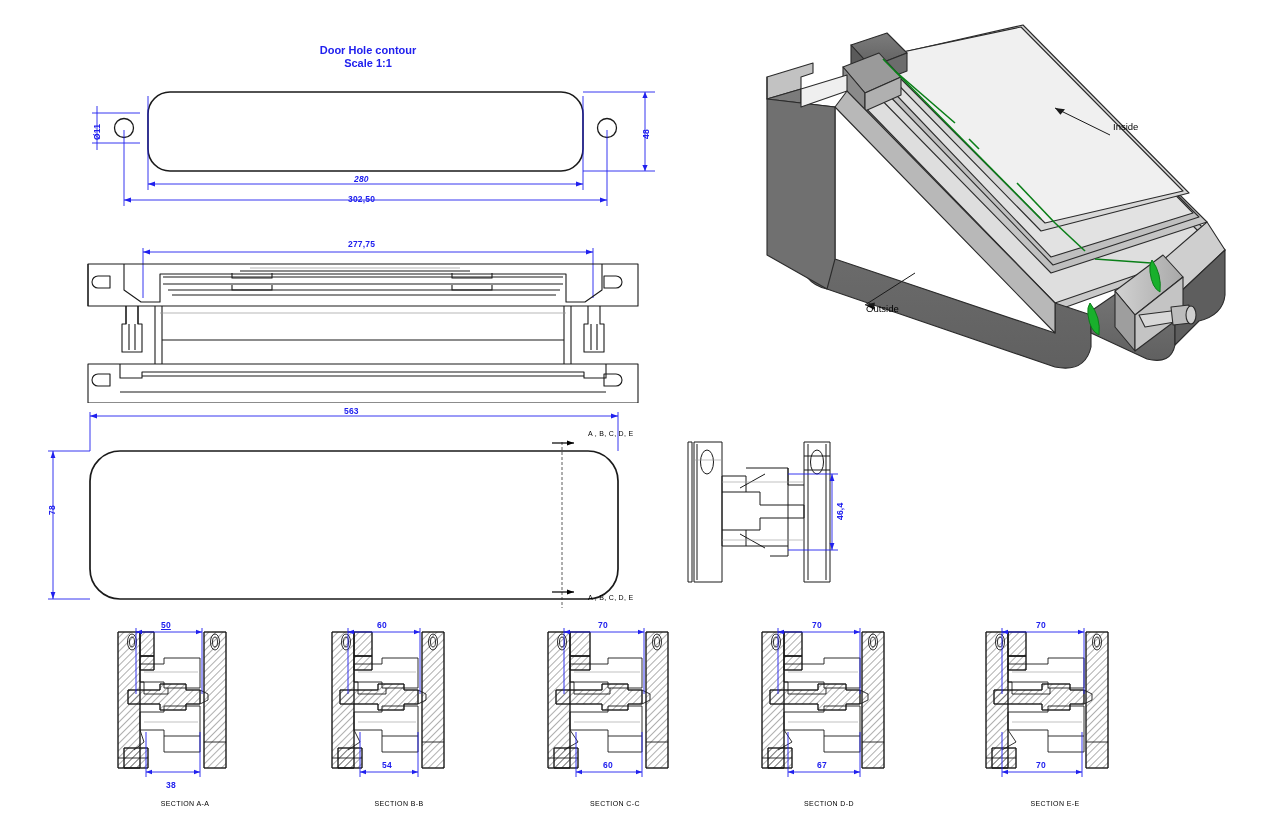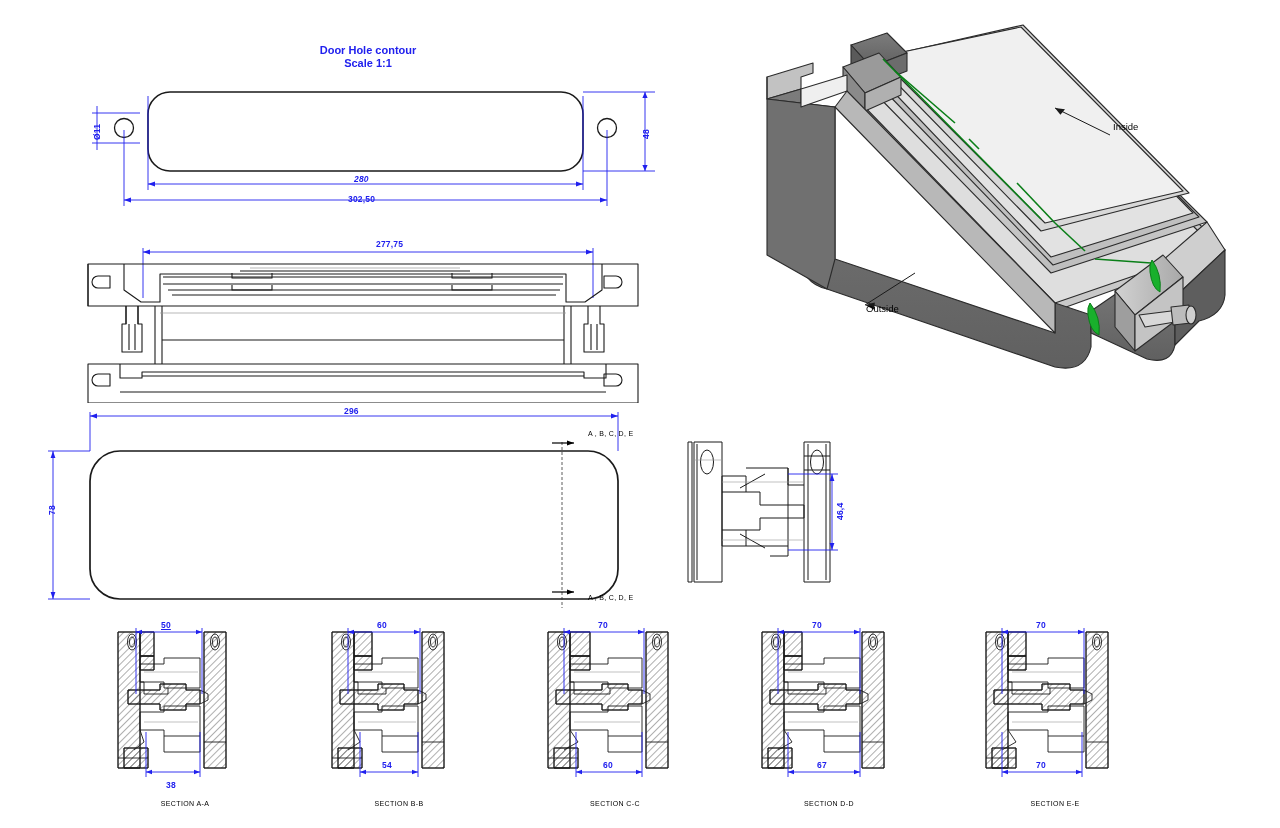--- a/index.html
+++ b/index.html
@@ -133,21 +133,21 @@
       <path d="M616 48 a6 6 0 0 1 0 12 L604 60 L604 48 Z"></path>
       <path d="M98 146 a6 6 0 0 0 0 12 L110 158 L110 146 Z"></path>
       <path d="M616 146 a6 6 0 0 1 0 12 L604 158 L604 146 Z"></path>
     </g>
     <g fill="none" stroke="#999" stroke-width="0.7">
       <path d="M160 85 L566 85"></path>
       <path d="M250 40 L460 40"></path>
     </g>
   </svg>
 
-  <div class="dim" style="left:348px;top:239px;margin-left:28px;">277,75</div>
+  <div class="dim" style="left:348px;top:239px;">277,75</div>
 
   <svg class="abs" style="left:0px;top:400px;" width="700" height="215" viewBox="0 0 700 215">
     <g fill="none" stroke="#1a1a1a" stroke-width="1.7" stroke-linejoin="round">
       <rect x="90" y="51" width="528" height="148" rx="30" ry="30"></rect>
     </g>
     <g stroke="#2020ee" stroke-width="0.9" fill="none">
 
       <line x1="90" y1="51" x2="90" y2="12"></line>
       <line x1="618" y1="51" x2="618" y2="12"></line>
       <line x1="90" y1="16" x2="618" y2="16"></line>
@@ -165,21 +165,21 @@
       <line x1="562" y1="42" x2="562" y2="208"></line>
     </g>
     <g stroke="#000" stroke-width="1.2" fill="none">
       <line x1="552" y1="43" x2="574" y2="43"></line>
       <path d="M574 43 l-7 -2.6 v5.2 z" fill="#000" stroke="none"></path>
       <line x1="552" y1="192" x2="574" y2="192"></line>
       <path d="M574 192 l-7 -2.6 v5.2 z" fill="#000" stroke="none"></path>
     </g>
   </svg>
 
-  <div class="dim" style="left:344px;top:406px;">296</div>
+  <div class="dim" style="left:344px;top:406px;">563</div>
   <div class="dim rot" style="left:47px;top:515px;">78</div>
   <div class="datum" style="left:588px;top:430px;">A , B, C, D, E</div>
   <div class="datum" style="left:588px;top:594px;">A , B, C, D, E</div>
 
   <svg class="abs" style="left:670px;top:430px;" width="220" height="165" viewBox="0 0 220 165">
     <g fill="none" stroke="#1a1a1a" stroke-width="1.0" stroke-linejoin="round">
 
       <path d="M18 12 L18 152 L22 152 L22 12 Z"></path>
       <path d="M24 12 L24 152"></path>
       <path d="M27 14 L27 150"></path>

